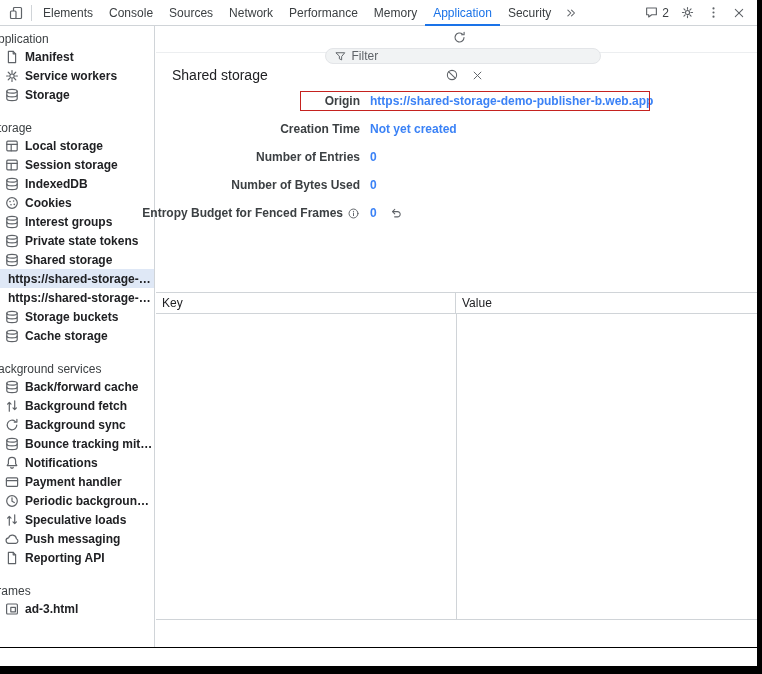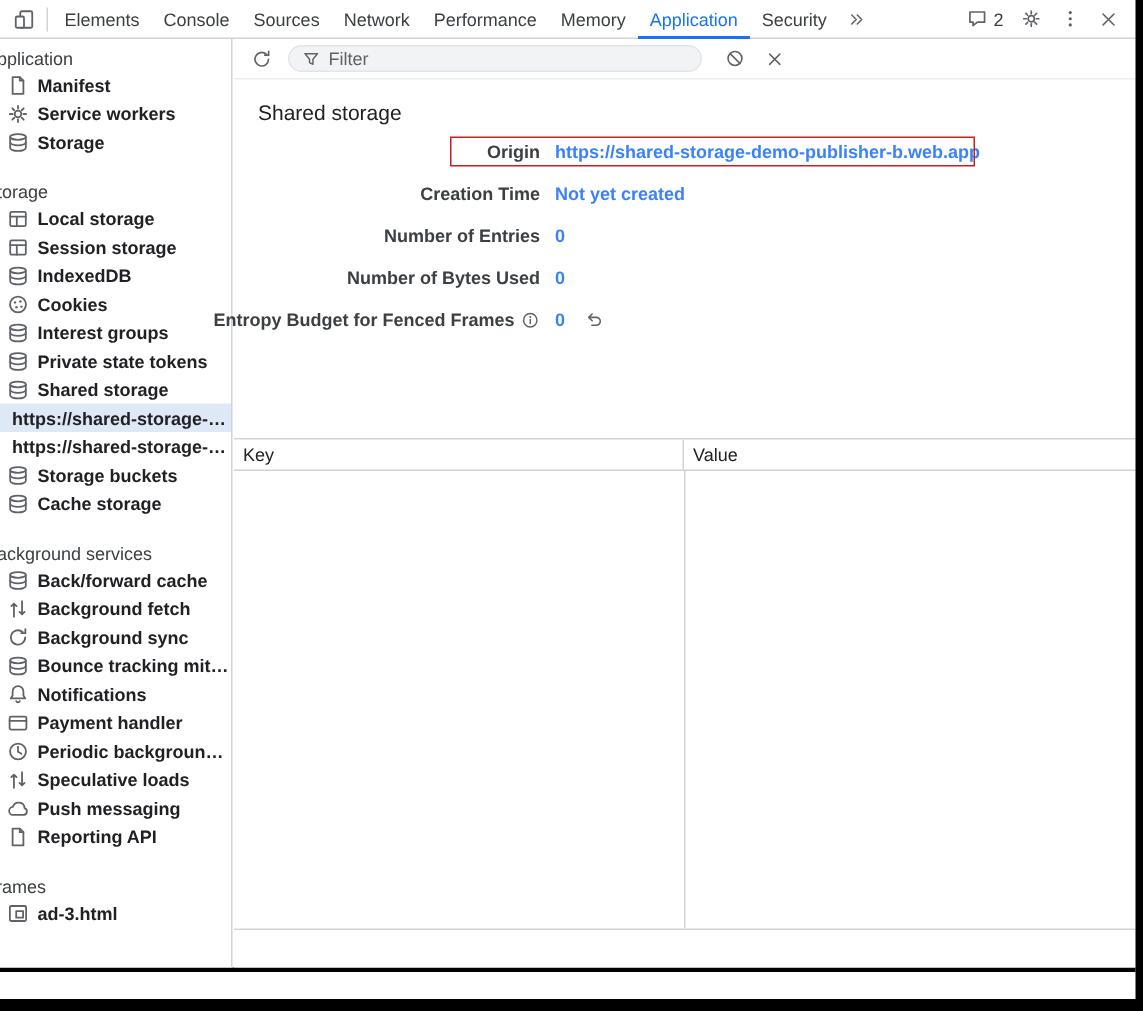--- a/index.html
+++ b/index.html
@@ -5,21 +5,21 @@
   * { box-sizing: border-box; margin: 0; padding: 0; }
   html,body { width: 762px; height: 674px; }
   body {
     position: relative; overflow: hidden; background: #fff;
     font-family: "Liberation Sans", "DejaVu Sans", sans-serif;
     font-size: 12px; color: #202124;
   }
   svg { display: block; }
 
   .devtools { position: absolute; top:0; left:0; width:757px; height:648px;
-              background:#fff; border-bottom:3px solid #000000; }
+              background:#fff; border-bottom:1px solid #000000; }
 
   
   .tabbar { position:absolute; top:0; left:0; right:0; height:26px; background:#fff;
             border-bottom:1px solid #d0d4d8; display:flex; align-items:center; padding:0 4px; }
   .icon-btn { width:24px; height:22px; display:flex; align-items:center; justify-content:center;
               cursor:pointer; flex:none; }
   .vsep { width:1px; height:16px; background:#d0d4d8; margin:0 3px; flex:none; }
   .tab { padding:0 8px; height:26px; display:flex; align-items:center; color:#3c4043;
          cursor:pointer; white-space:nowrap; }
   .tab.active { color:#1a73e8; box-shadow: inset 0 -2px 0 #1a73e8; }
@@ -36,21 +36,21 @@
   .srow { height:19px; display:flex; align-items:center; gap:5px; padding-left:4px;
           white-space:nowrap; cursor:pointer; }
   .srow .lbl { overflow:hidden; text-overflow:ellipsis; flex:1 1 auto; min-width:0;font-weight:bold; }
   .srow.child { padding-left:8px; }
   .srow.selected { background:#dfe8f6; }
   .icn { flex:none; display:flex; align-items:center; justify-content:center; }
 
   
   .main { position:absolute; top:26px; left:156px; right:0; bottom:0; background:#fff; }
   .mtoolbar { height:27px; display:flex; align-items:center; padding:0 0 0 6px;
-              border-bottom:1px solid #eceef0; }
+              border-bottom:1px solid #eceef0;flex-direction:column; }
   .filter-pill { margin-left:6px; width:276px; height:18px; border-radius:9px; background:#f1f3f4;
                  border:1px solid #e3e5e8; display:flex; align-items:center; gap:5px;
                  padding:0 8px; color:#5f6368; cursor:text; }
   .mt-icons { display:flex; align-items:center; gap:2px; margin-left:10px; }
 
   .report { padding:6px 0 0 16px; }
   .rtitle { font-size:14px; height:20px; line-height:20px; margin-top:6px; color:#202124; }
   .fields { margin-top:2px; }
   .field { height:28px; display:flex; align-items:center; position:relative;font-weight:bold; }
   .flabel { width:188px; flex:none; display:flex; justify-content:flex-end; align-items:center;

